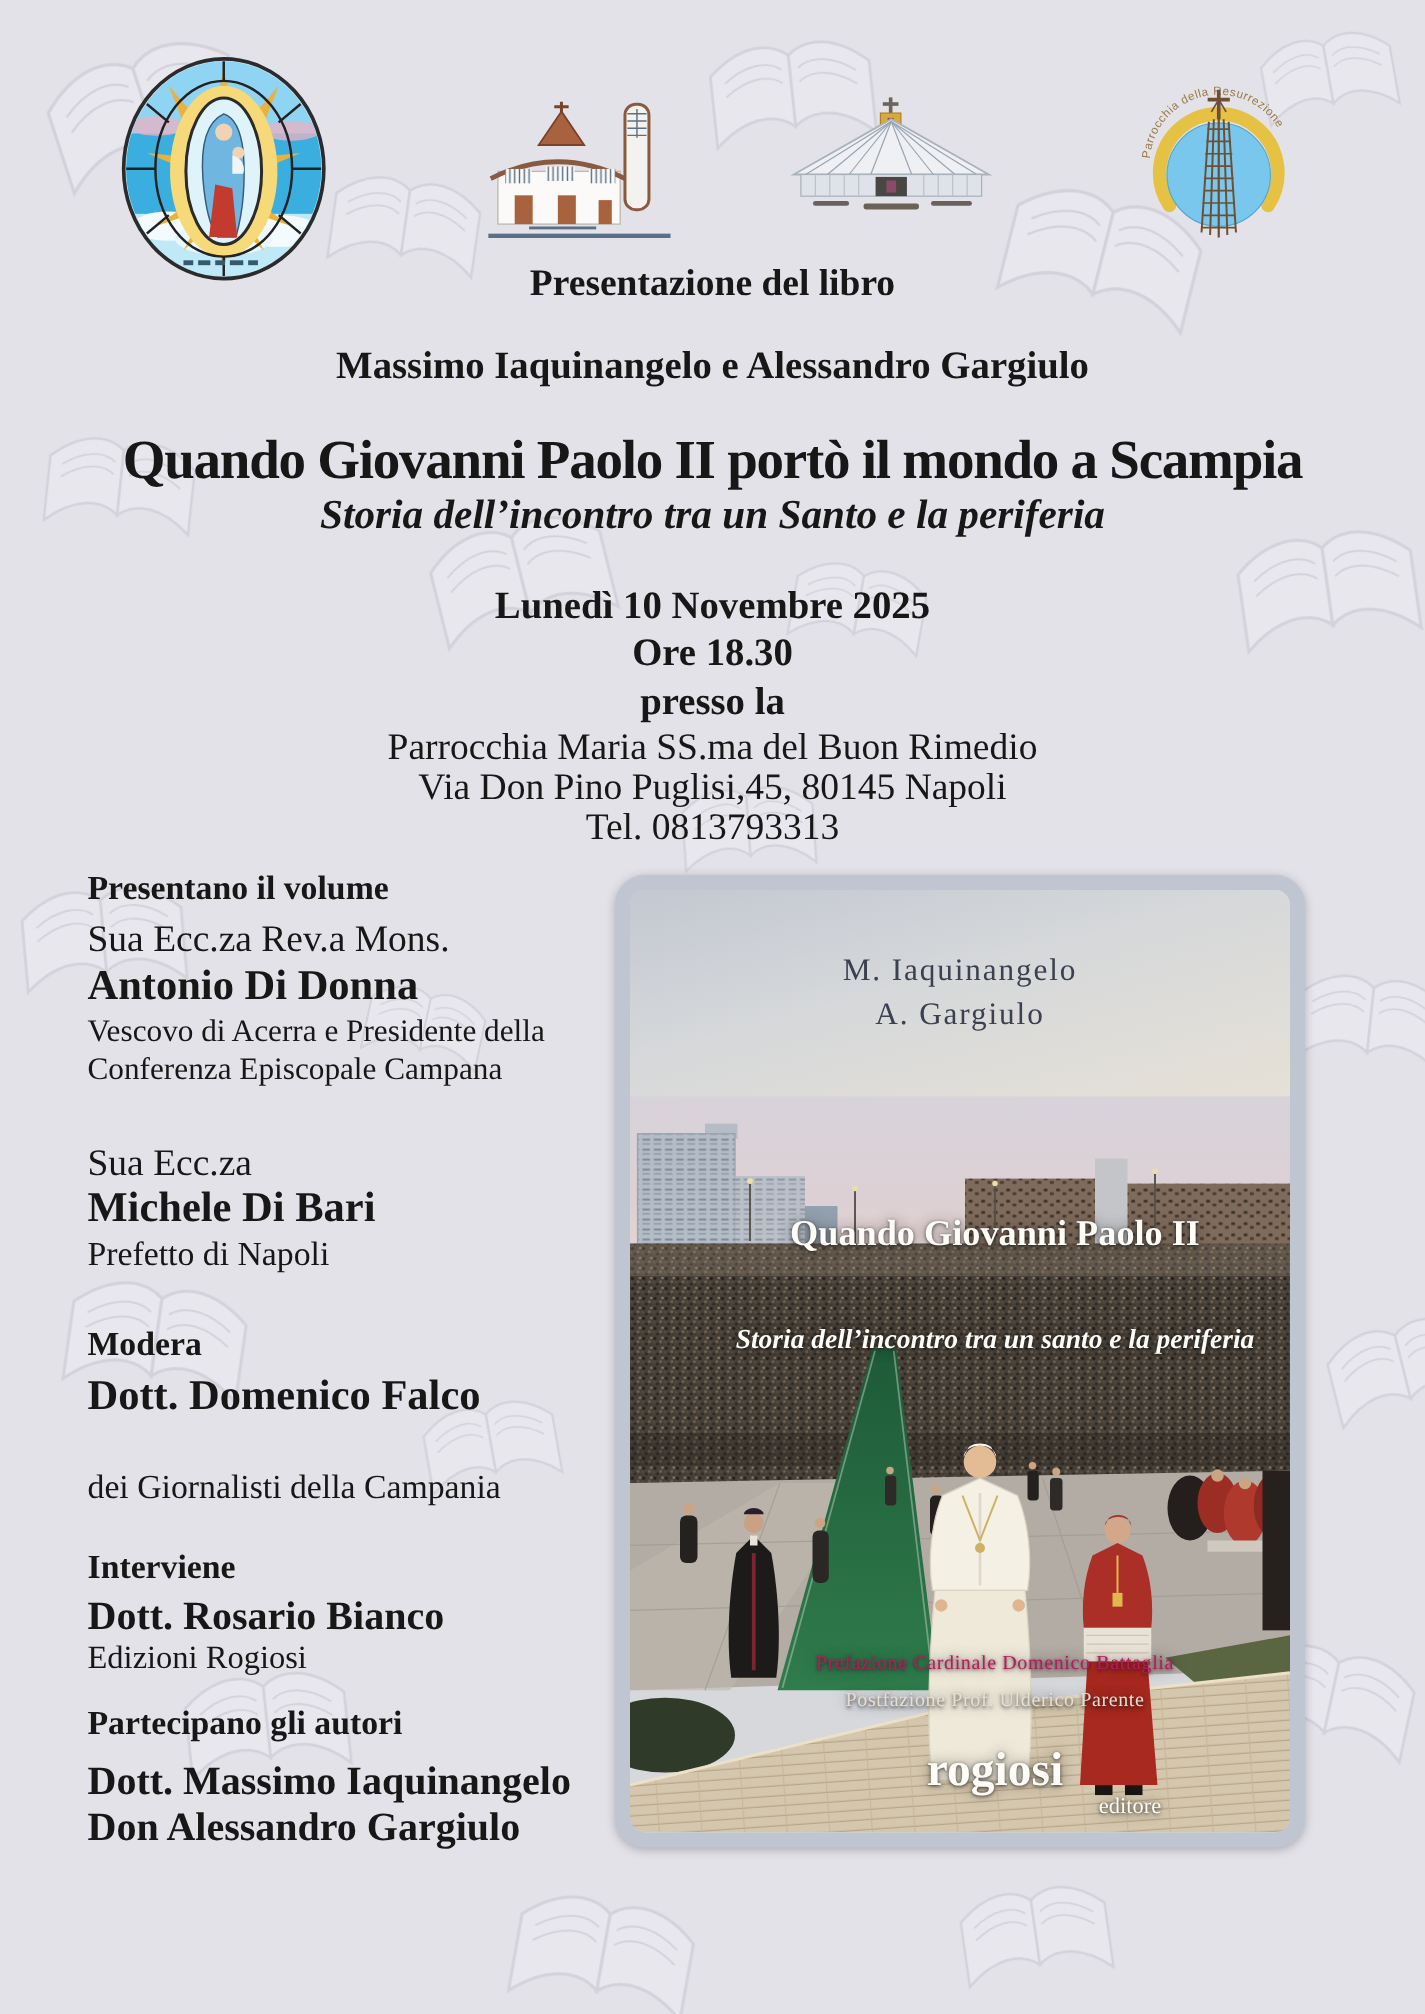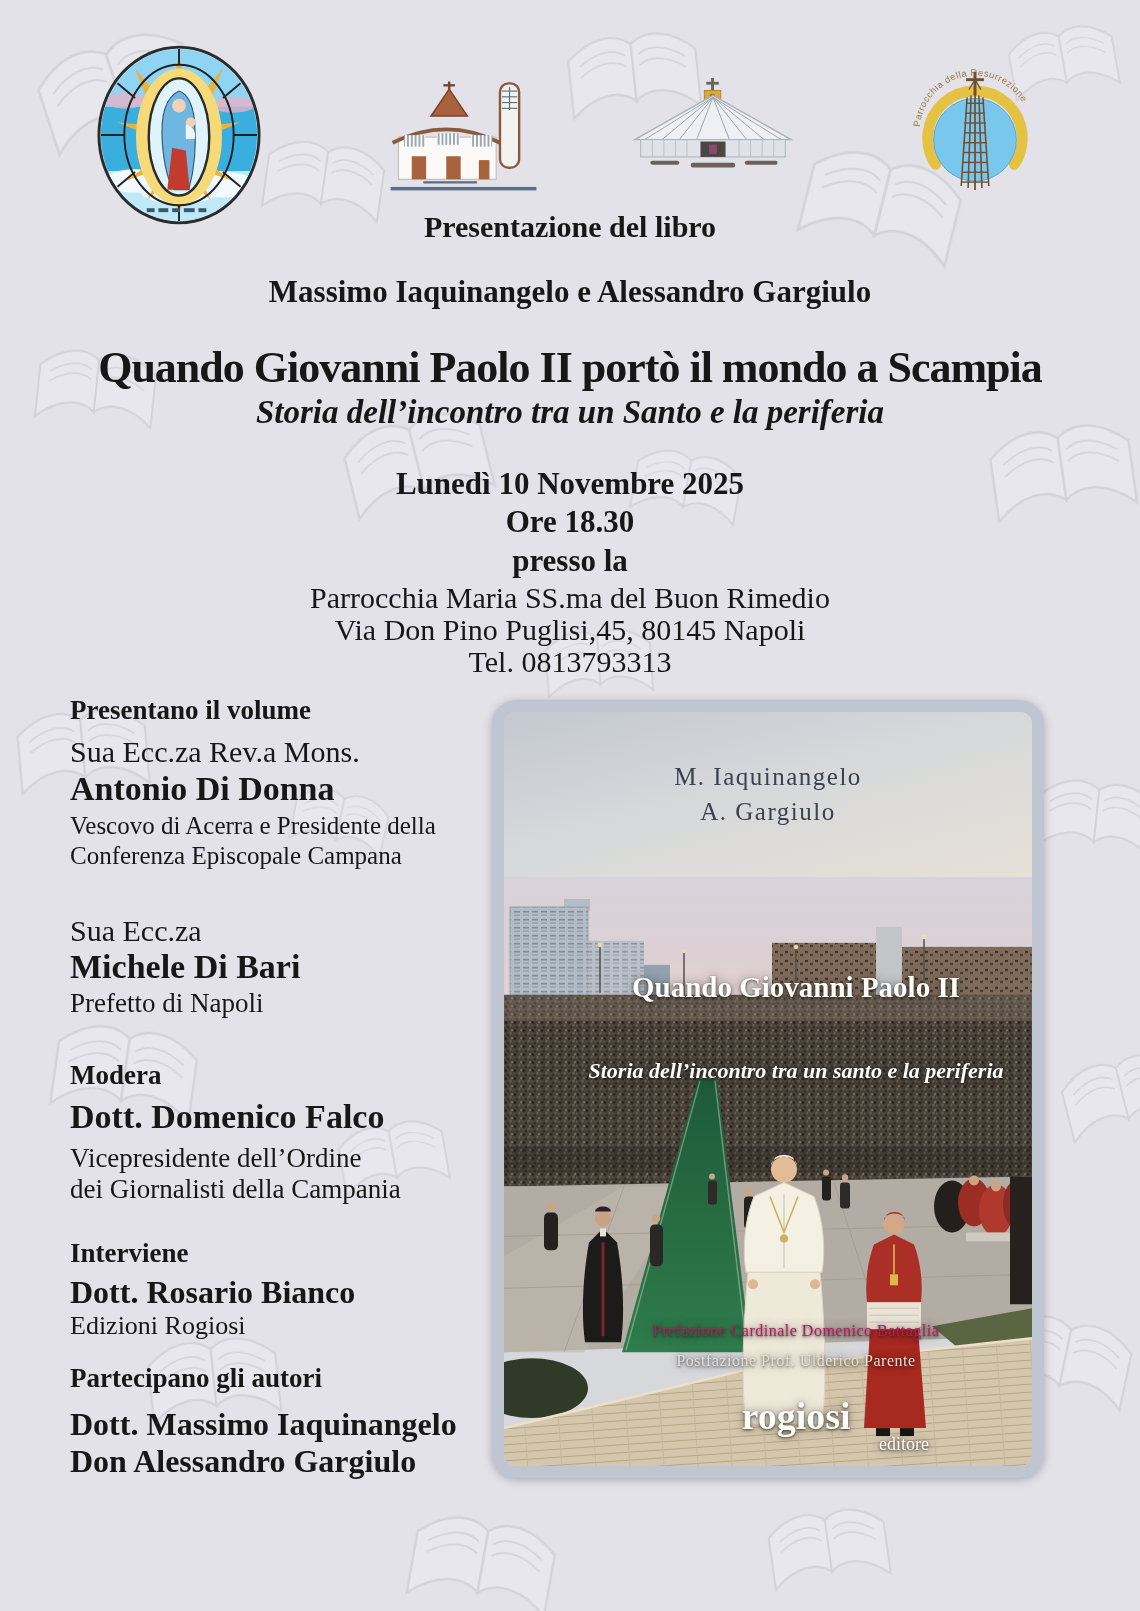--- a/index.html
+++ b/index.html
@@ -255,21 +255,20 @@
     <div class="abs leftcol b" style="top:770px;font-size:34px">Antonio Di Donna</div>
     <div class="abs leftcol" style="top:812px;font-size:25px">Vescovo di Acerra e Presidente della</div>
     <div class="abs leftcol" style="top:842px;font-size:25px">Conferenza Episcopale Campana</div>
 
     <div class="abs leftcol" style="top:914px;font-size:30px">Sua Ecc.za</div>
     <div class="abs leftcol b" style="top:948px;font-size:34px">Michele Di Bari</div>
     <div class="abs leftcol" style="top:988px;font-size:27px">Prefetto di Napoli</div>
 
     <div class="abs leftcol b" style="top:1060px;font-size:27px">Modera</div>
     <div class="abs leftcol b" style="top:1098px;font-size:34px">Dott. Domenico Falco</div>
-    <div class="abs leftcol keepspace" style="top:1143px;font-size:27px">Vicepresidente  dell’Ordine</div>
     <div class="abs leftcol" style="top:1174px;font-size:27px">dei Giornalisti della Campania</div>
 
     <div class="abs leftcol b" style="top:1238px;font-size:27px">Interviene</div>
     <div class="abs leftcol b" style="top:1274px;font-size:32px">Dott. Rosario Bianco</div>
     <div class="abs leftcol" style="top:1311px;font-size:26px">Edizioni Rogiosi</div>
 
     <div class="abs leftcol b" style="top:1363px;font-size:27px">Partecipano gli autori</div>
     <div class="abs leftcol b" style="top:1406px;font-size:32px">Dott. Massimo Iaquinangelo</div>
     <div class="abs leftcol b" style="top:1443px;font-size:32px">Don Alessandro Gargiulo</div>
 

